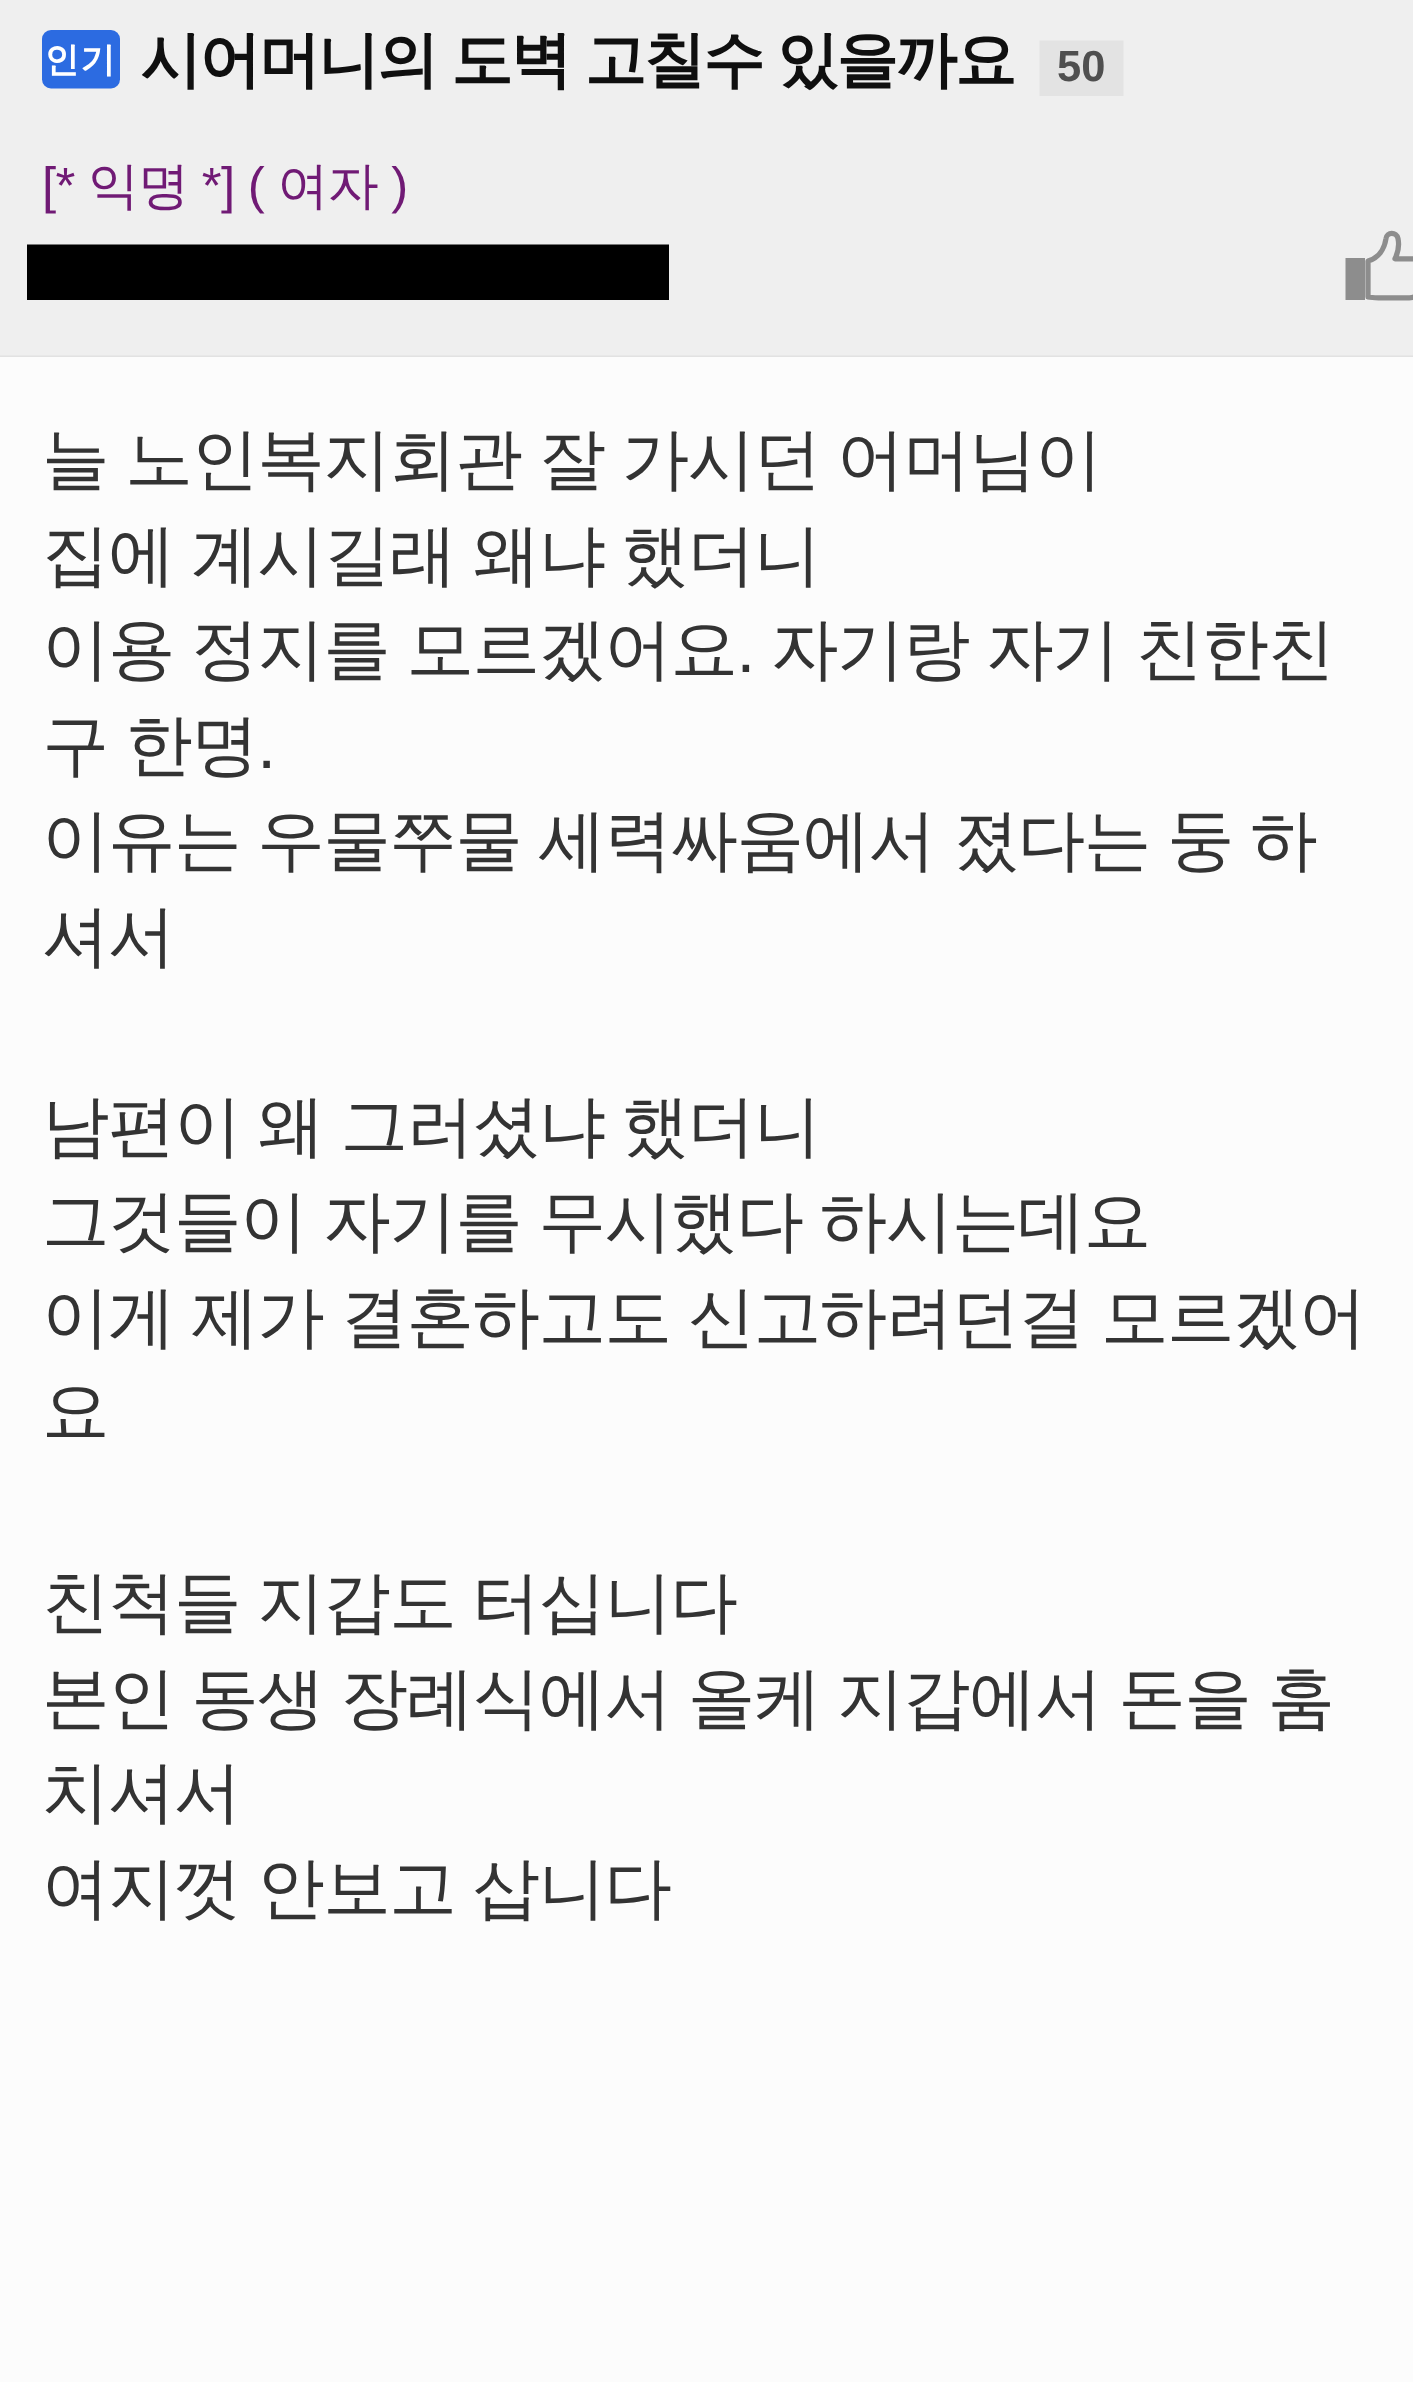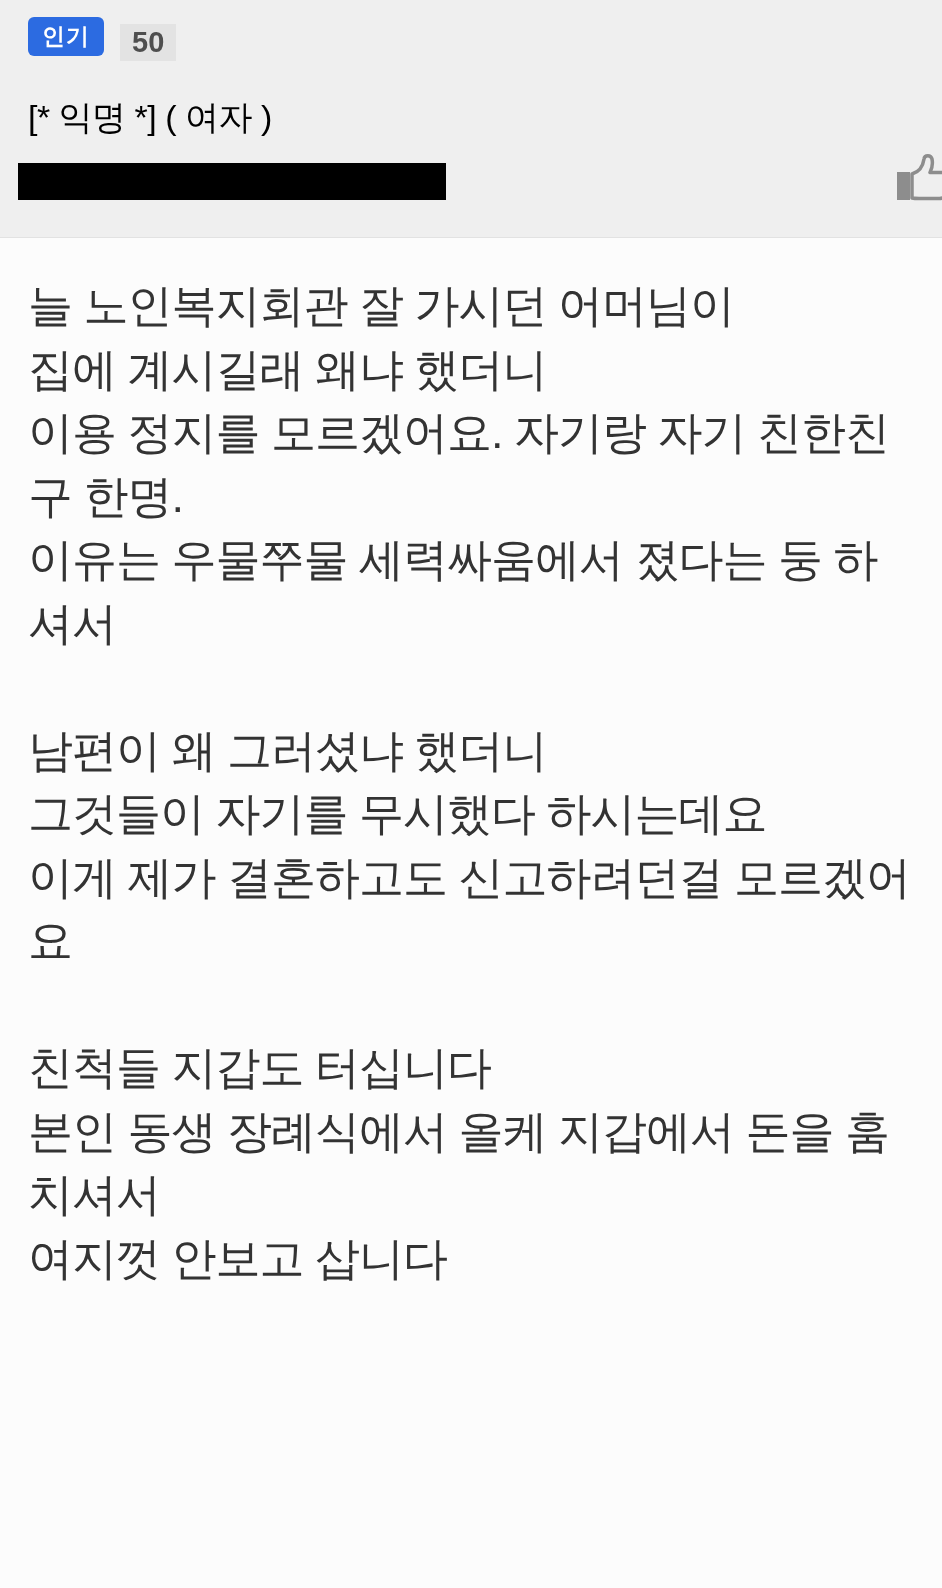--- a/index.html
+++ b/index.html
@@ -15,36 +15,36 @@
     background:#efefef; border-bottom:1px solid #e2e2e2;
   }
   .title-row {
     display:flex; align-items:center; gap:14px;
     padding:12px 0 0 28px;
   }
   .badge-popular {
     flex:0 0 auto;
     background:#2c6be1; color:#ffffff;
     font-size:23px; font-weight:bold;
-    padding:4px 14px; border-radius:6px;
+    padding:4px 2px; border-radius:6px;
     letter-spacing:1px;
   }
   .post-title {
     font-size:41px; font-weight:800; color:#0f0f0f;
     letter-spacing:-1.5px; white-space:nowrap;
   }
   .badge-count {
     flex:0 0 auto;
     background:#e3e3e3; color:#4f4f4f;
     font-size:29px; font-weight:bold;
     padding:2px 12px; margin-left:2px;margin-top:12px;
   }
   .author-line {
     margin:34px 4px 0 28px;
-    color:#000000; font-size:34px; letter-spacing:-0.5px;
+    color:#701a75; font-size:34px; letter-spacing:-0.5px;
     text-decoration:none; display:inline-block;
   }
   .redacted-bar {
     position:absolute; left:18px; top:163px;
     width:428px; height:37px; background:#000000;
   }
   .thumb-wrap {
     position:absolute; top:150px; right:-12px;
     width:58px; height:58px;
   }
@@ -59,20 +59,21 @@
 </style>
 </head>
 <body>
 
 <div class="page">
 
   <div class="header">
 
     <div class="title-row">
       <span class="badge-popular">인기</span>
+      <span class="post-title">시어머니의 도벽 고칠수 있을까요</span>
       <span class="badge-count">50</span>
     </div>
 
     <a class="author-line" href="#">[* 익명 *] ( 여자 )</a>
 
     <div class="redacted-bar"></div>
 
     <div class="thumb-wrap">
       <svg width="58" height="58" viewBox="0 0 58 58" fill="none" xmlns="http://www.w3.org/2000/svg">
         <rect x="1" y="22" width="13" height="28" fill="#8d8d8d"></rect>

